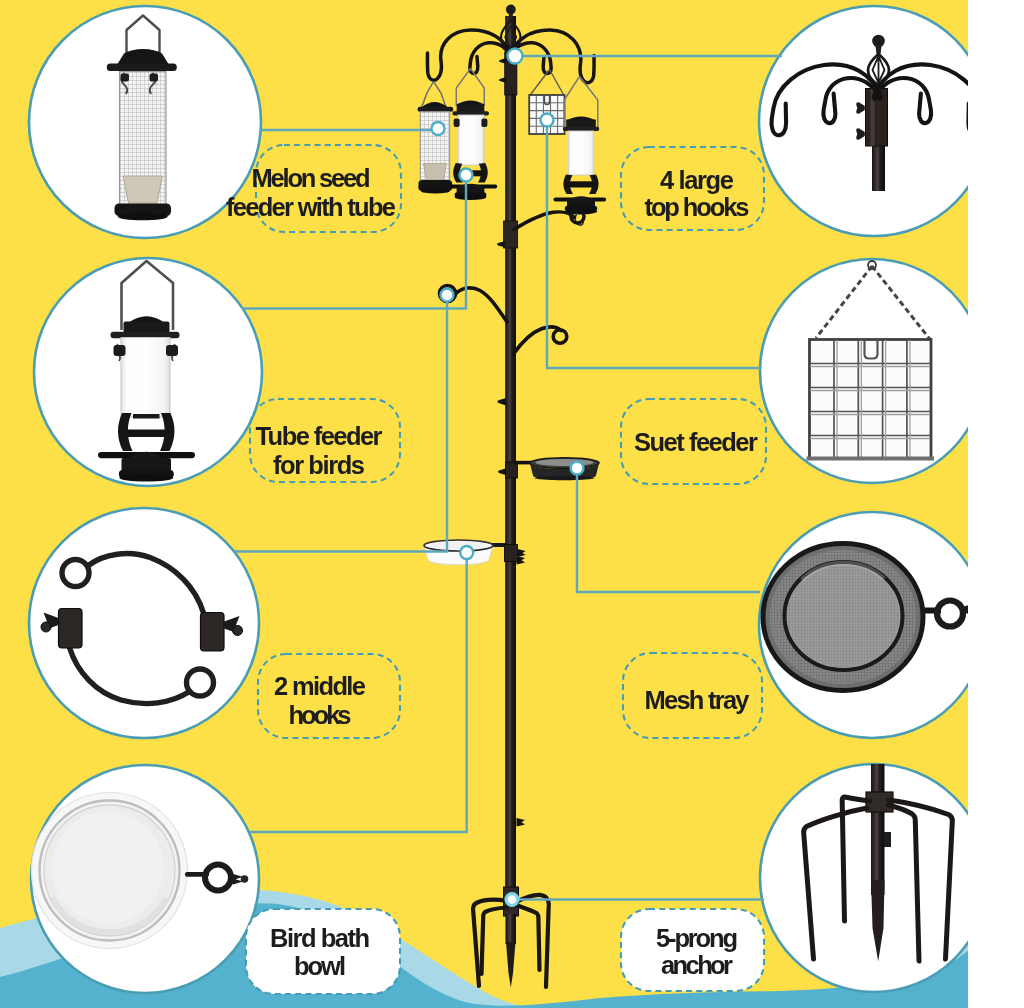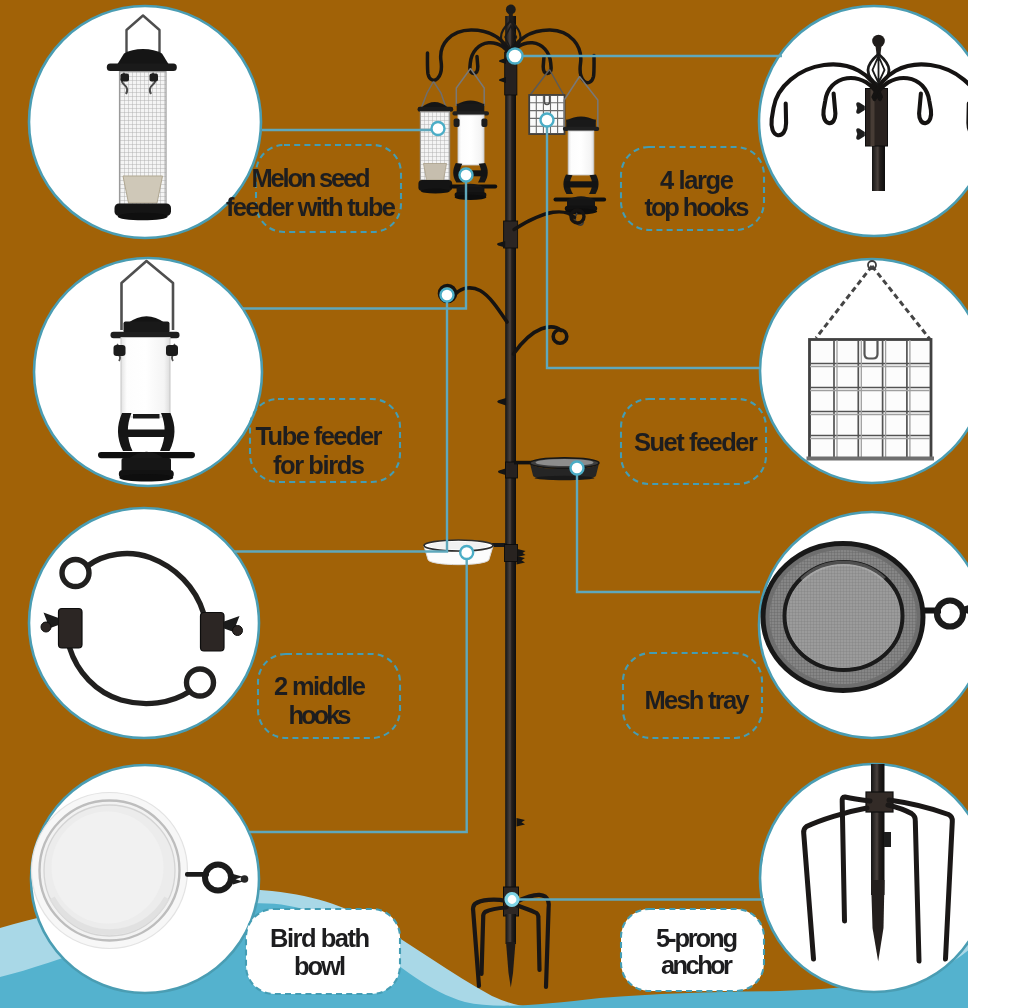--- a/index.html
+++ b/index.html
@@ -1,16 +1,16 @@
 <!DOCTYPE html>
 <html><head>
 <meta charset="utf-8">
 <style>
   html,body{margin:0;padding:0;background:#fff;}
-  #page{position:relative;width:968px;height:1008px;overflow:hidden;background:#a16207;
+  #page{position:relative;width:968px;height:1008px;overflow:hidden;background:#fde047;
         font-family:"Liberation Sans", sans-serif;}
   svg{display:block}
 </style>
 </head>
 <body>
 <div id="page">
 <svg width="1024" height="1008" viewBox="0 0 1024 1008">
 <defs>
   <pattern id="meshgrid" width="4" height="4" patternUnits="userSpaceOnUse">
     <rect width="4" height="4" fill="#f4f4f4"></rect>

